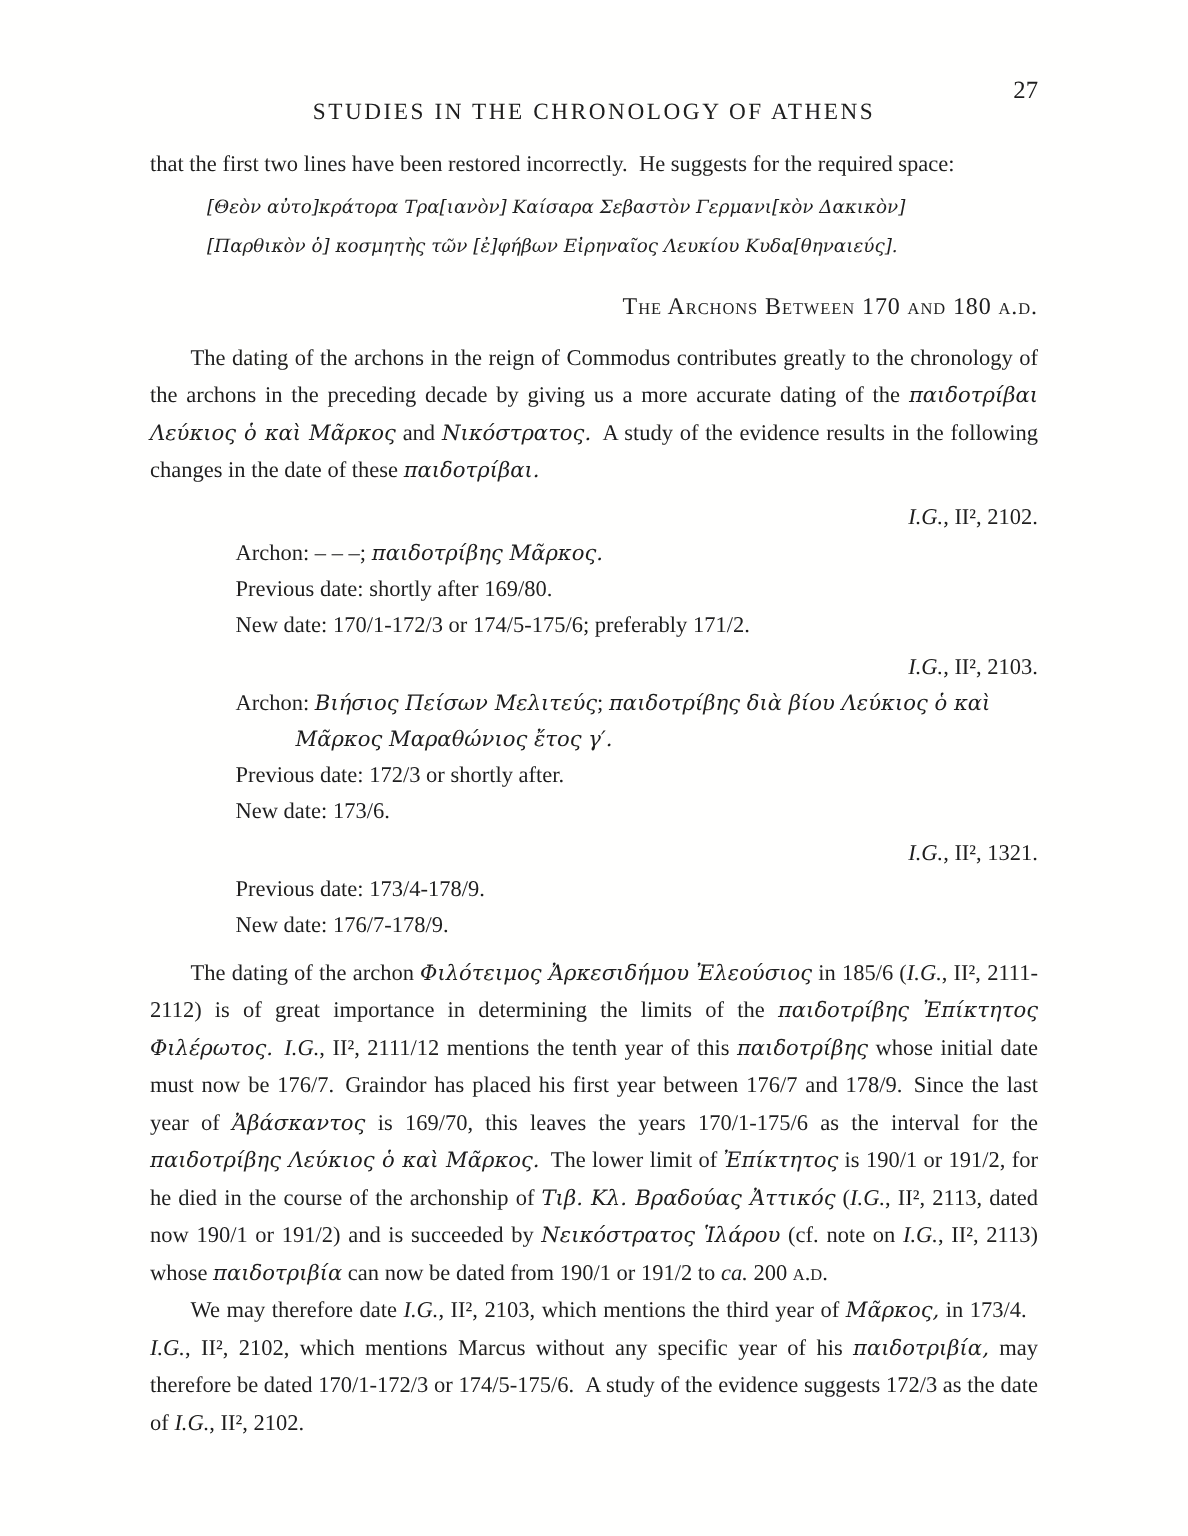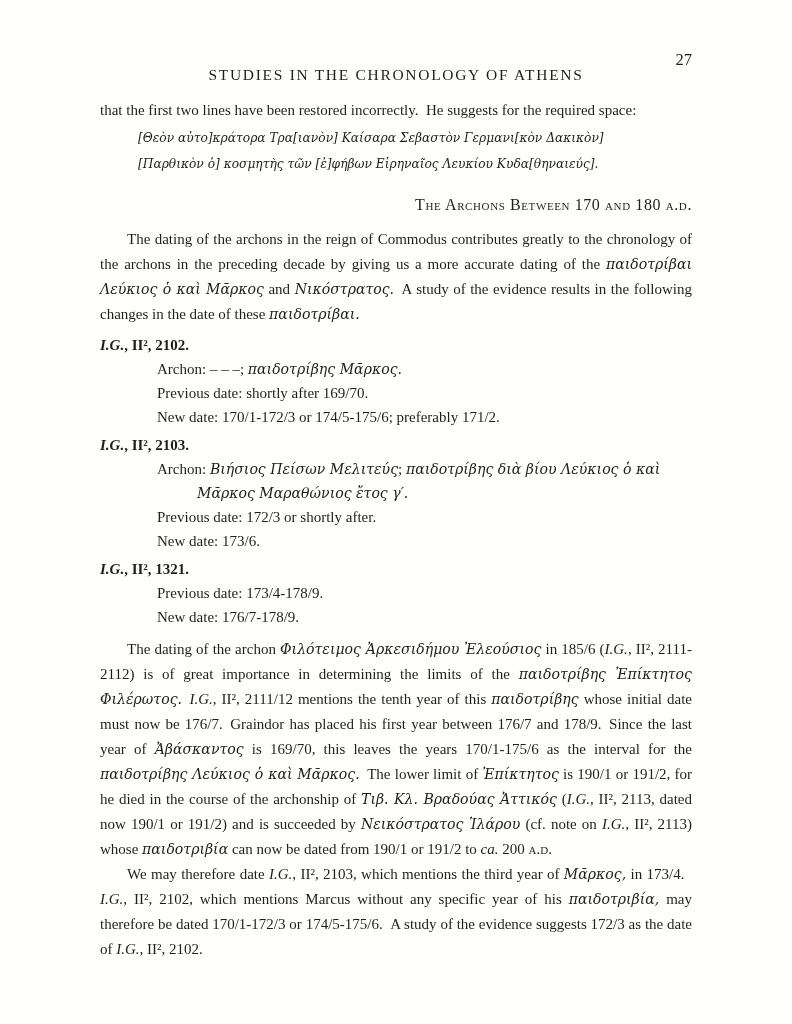--- a/index.html
+++ b/index.html
@@ -33,21 +33,21 @@
     font-weight: normal;
     font-variant: small-caps;
     letter-spacing: 0.6px;
     line-height: 24px;
   }
 
   .lead { margin-top: 10px; text-indent: 27px; }
 
   .entries { margin-top: 6px; }
   .entry { margin-bottom: 4px; }
-  .entry-ref { line-height: 24px; text-align: left; font-weight: bold; }
+  .entry-ref { line-height: 24px; text-align: right; }
   .entry-detail { margin-left: 57px; line-height: 24px; text-align: left; }
   .entry-detail.archon { margin-left: 97px; text-indent: -40px; }
 
   .discussion { margin-top: 8px; text-indent: 27px; }
   .conclusion { text-indent: 27px; }
 
   
   .sg-n { }
   .sg-i { font-style: italic; }
   .sg-g { font-style: italic; font-family: "DejaVu Serif", "DejaVu Sans", serif; font-size: 0.94em; }
@@ -72,21 +72,21 @@
 
   <h2 class="section-heading">The Archons Between 170 and 180 a.d.</h2>
 
   <p class="bt lead"><span class="sg-n">The dating of the archons in the reign of Commodus contributes greatly to the chronology of the archons in the preceding decade by giving us a more accurate dating of the </span><span class="sg-g">παιδοτρίβαι Λεύκιος ὁ καὶ Μᾶρκος</span><span class="sg-n"> and </span><span class="sg-g">Νικόστρατος.</span><span class="sg-n"> A study of the evidence results in the following changes in the date of these </span><span class="sg-g">παιδοτρίβαι.</span></p>
 
   <div class="entries">
 
     <div class="entry">
       <div class="bt entry-ref"><span class="sg-i">I.G.</span><span class="sg-n">, II², 2102.</span></div>
       <div class="bt entry-detail archon"><span class="sg-n">Archon: – – –; </span><span class="sg-g">παιδοτρίβης Μᾶρκος.</span></div>
-      <div class="bt entry-detail">Previous date: shortly after 169/70.</div>
+      <div class="bt entry-detail">Previous date: shortly after 169/80.</div>
       <div class="bt entry-detail">New date: 170/1-172/3 or 174/5-175/6; preferably 171/2.</div>
     </div>
 
     <div class="entry">
       <div class="bt entry-ref"><span class="sg-i">I.G.</span><span class="sg-n">, II², 2103.</span></div>
       <div class="bt entry-detail archon"><span class="sg-n">Archon: </span><span class="sg-g">Βιήσιος Πείσων Μελιτεύς</span><span class="sg-n">; </span><span class="sg-g">παιδοτρίβης διὰ βίου Λεύκιος ὁ καὶ Μᾶρκος Μαραθώνιος ἔτος γ′.</span></div>
       <div class="bt entry-detail">Previous date: 172/3 or shortly after.</div>
       <div class="bt entry-detail">New date: 173/6.</div>
     </div>
 

